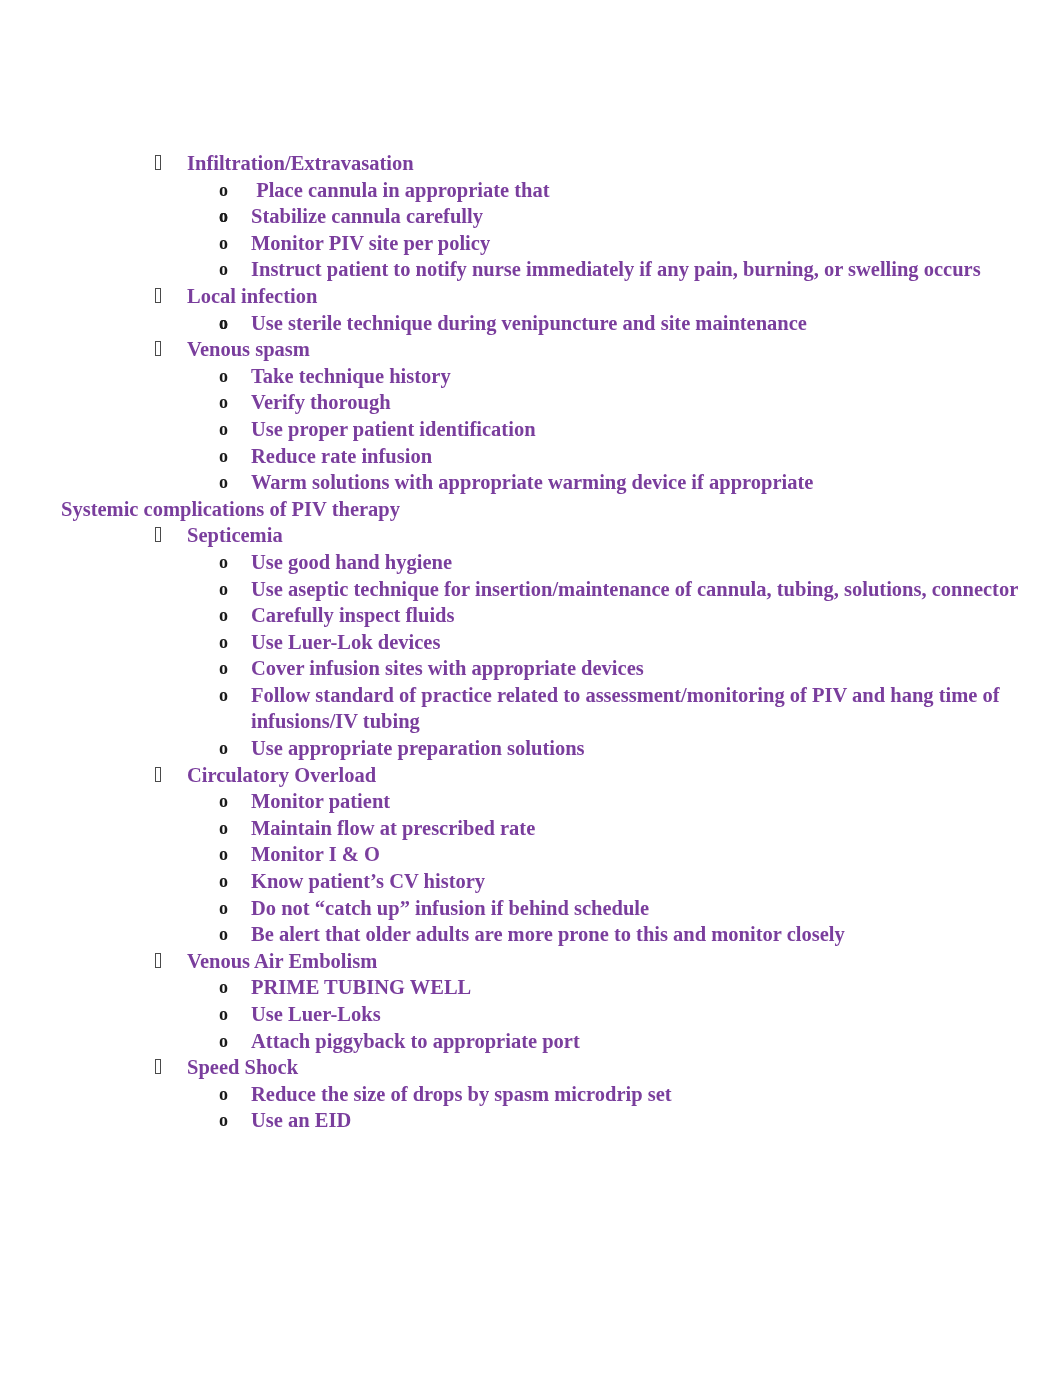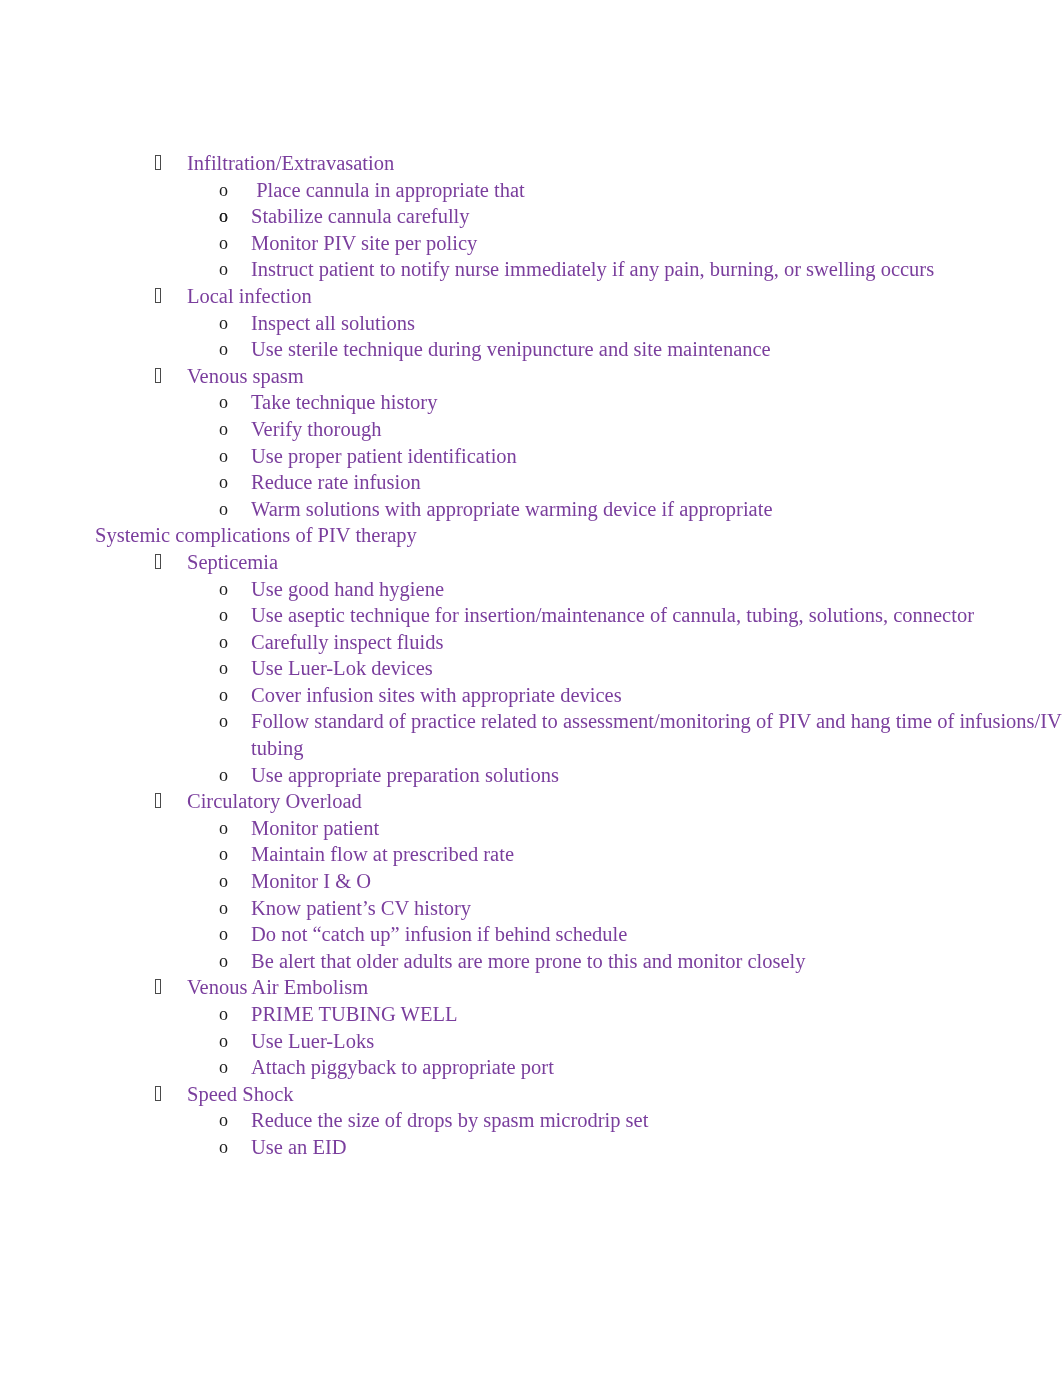--- a/index.html
+++ b/index.html
@@ -16,31 +16,32 @@
     overflow: hidden;
   }
 
   #page {
     position: relative;
     width: 1062px;
     height: 1348px;
     background: #ffffff;
     padding-top: 150px;
     box-sizing: border-box;
+    font-weight: bold;
   }
 
   .doc-body {
     font-size: 20.5px;
     line-height: 26.6px;
   }
 
   
   .heading-line {
     margin: 0;
-    padding-left: 95px;
+    padding-left: 61px;
     font-size: 20.5px;
     line-height: 26.6px;
     color: #7A3E9D;
     white-space: pre-wrap;
   }
 
   
   .lvl1 {
     position: relative;
     margin: 0;
@@ -90,21 +91,21 @@
 
 <div id="page">
   <div class="doc-body" id="doc-body">
       <p class="lvl1"><span class="marker-box"></span><span>Infiltration/Extravasation</span></p>
       <p class="lvl2"><span class="marker-o">o</span><span class="txt"> Place cannula in appropriate that</span></p>
       <p class="lvl2"><span class="marker-o">o</span></p>
       <p class="lvl2"><span class="marker-o">o</span><span class="txt">Stabilize cannula carefully</span></p>
       <p class="lvl2"><span class="marker-o">o</span><span class="txt">Monitor PIV site per policy</span></p>
       <p class="lvl2"><span class="marker-o">o</span><span class="txt">Instruct patient to notify nurse immediately if any pain, burning, or swelling occurs</span></p>
       <p class="lvl1"><span class="marker-box"></span><span>Local infection</span></p>
-      <p class="lvl2"><span class="marker-o">o</span><span class="txt">Inspect all solutions</span></p>
+      <p class="lvl2"><span class="marker-o">o</span></p>
       <p class="lvl2"><span class="marker-o">o</span><span class="txt">Use sterile technique during venipuncture and site maintenance</span></p>
       <p class="lvl1"><span class="marker-box"></span><span>Venous spasm</span></p>
       <p class="lvl2"><span class="marker-o">o</span><span class="txt">Take technique history</span></p>
       <p class="lvl2"><span class="marker-o">o</span><span class="txt">Verify thorough</span></p>
       <p class="lvl2"><span class="marker-o">o</span><span class="txt">Use proper patient identification</span></p>
       <p class="lvl2"><span class="marker-o">o</span><span class="txt">Reduce rate infusion</span></p>
       <p class="lvl2"><span class="marker-o">o</span><span class="txt">Warm solutions with appropriate warming device if appropriate</span></p>
       <p class="heading-line">Systemic complications of PIV therapy</p>
       <p class="lvl1"><span class="marker-box"></span><span>Septicemia</span></p>
       <p class="lvl2"><span class="marker-o">o</span><span class="txt">Use good hand hygiene</span></p>

